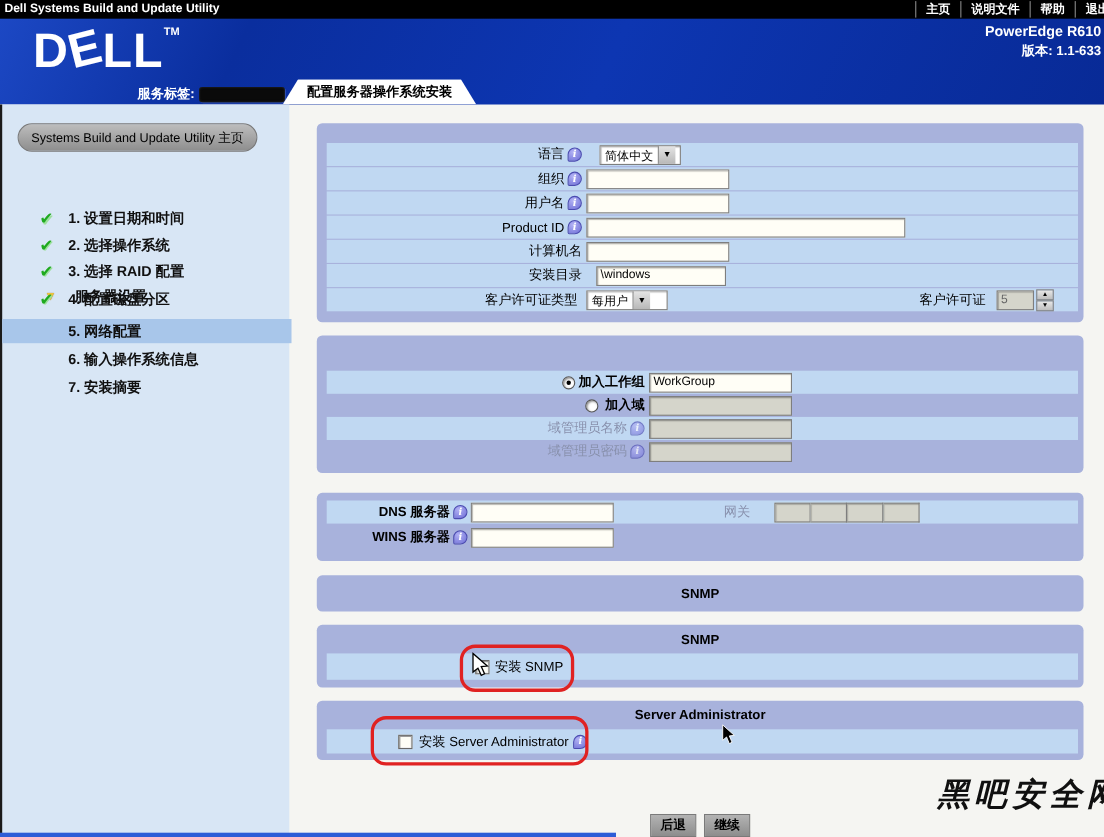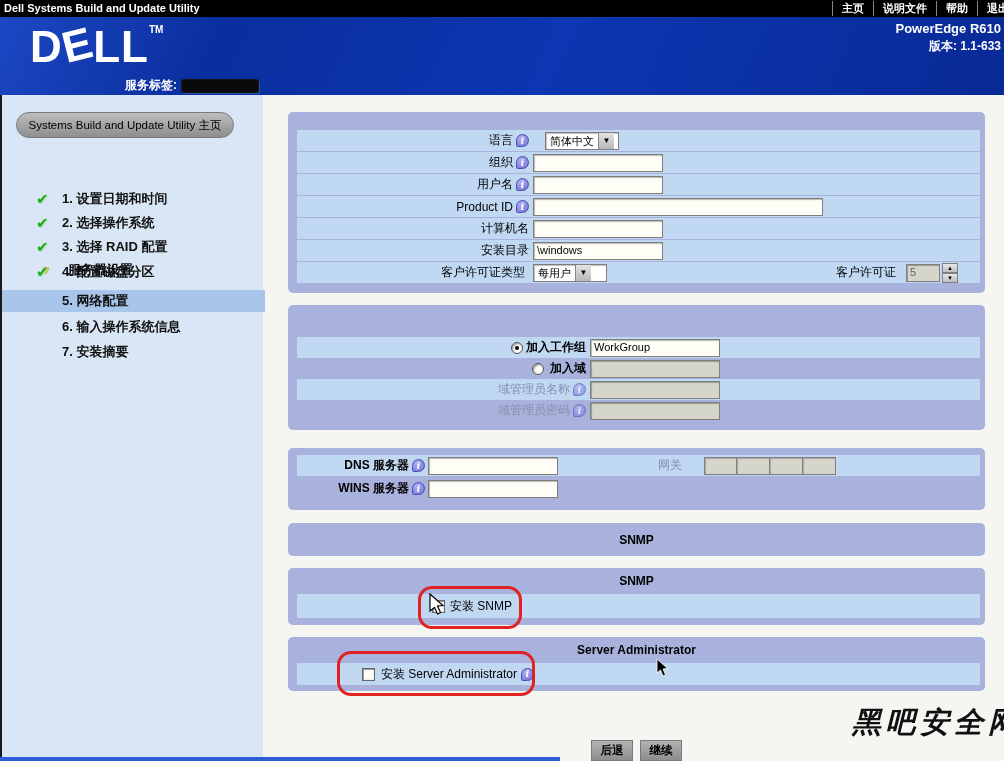--- a/index.html
+++ b/index.html
@@ -105,20 +105,21 @@
   </div>
 
   <div class="header">
     <div class="logo"><span>D</span><span class="logo-e">E</span><span>LL</span><sup>TM</sup></div>
     <div class="model">PowerEdge R610</div>
     <div class="version">版本: 1.1-633</div>
     <div class="service-tag">
       <span>服务标签:</span>
       <span class="redacted"></span>
     </div>
+    <div class="tab">配置服务器操作系统安装</div>
   </div>
 
   <div class="sidebar">
     <div class="home-btn">Systems Build and Update Utility 主页</div>
     <div class="side-section">
       <span class="tri-icon">▼</span>
       <span class="lab">服务器设置</span>
     </div>
     <div class="step" style="top:93px">
       <span class="chk">✔</span>
@@ -185,21 +186,21 @@
     <div class="row" style="top:106px">
       <div class="lblgrp" style="width:232px">
         <span class="flabel">计算机名</span>
       </div>
       <div class="tf" style="margin-left:4px;width:130px"></div>
     </div>
     <div class="row" style="top:128px">
       <div class="lblgrp" style="width:232px">
         <span class="flabel">安装目录</span>
       </div>
-      <div class="tf" style="margin-left:4px;width:130px">\windows</div>
+      <div class="tf" style="margin-left:13px;width:118px">\windows</div>
     </div>
     <div class="row" style="top:150px">
       <div class="lblgrp" style="width:228px">
         <span class="flabel">客户许可证类型</span>
       </div>
       <div class="select" style="margin-left:8px;width:74px">
         <span class="val">每用户</span>
         <span class="dd">▼</span>
       </div>
       <div style="margin-left:auto;display:flex;align-items:center;gap:10px;padding-right:22px">

